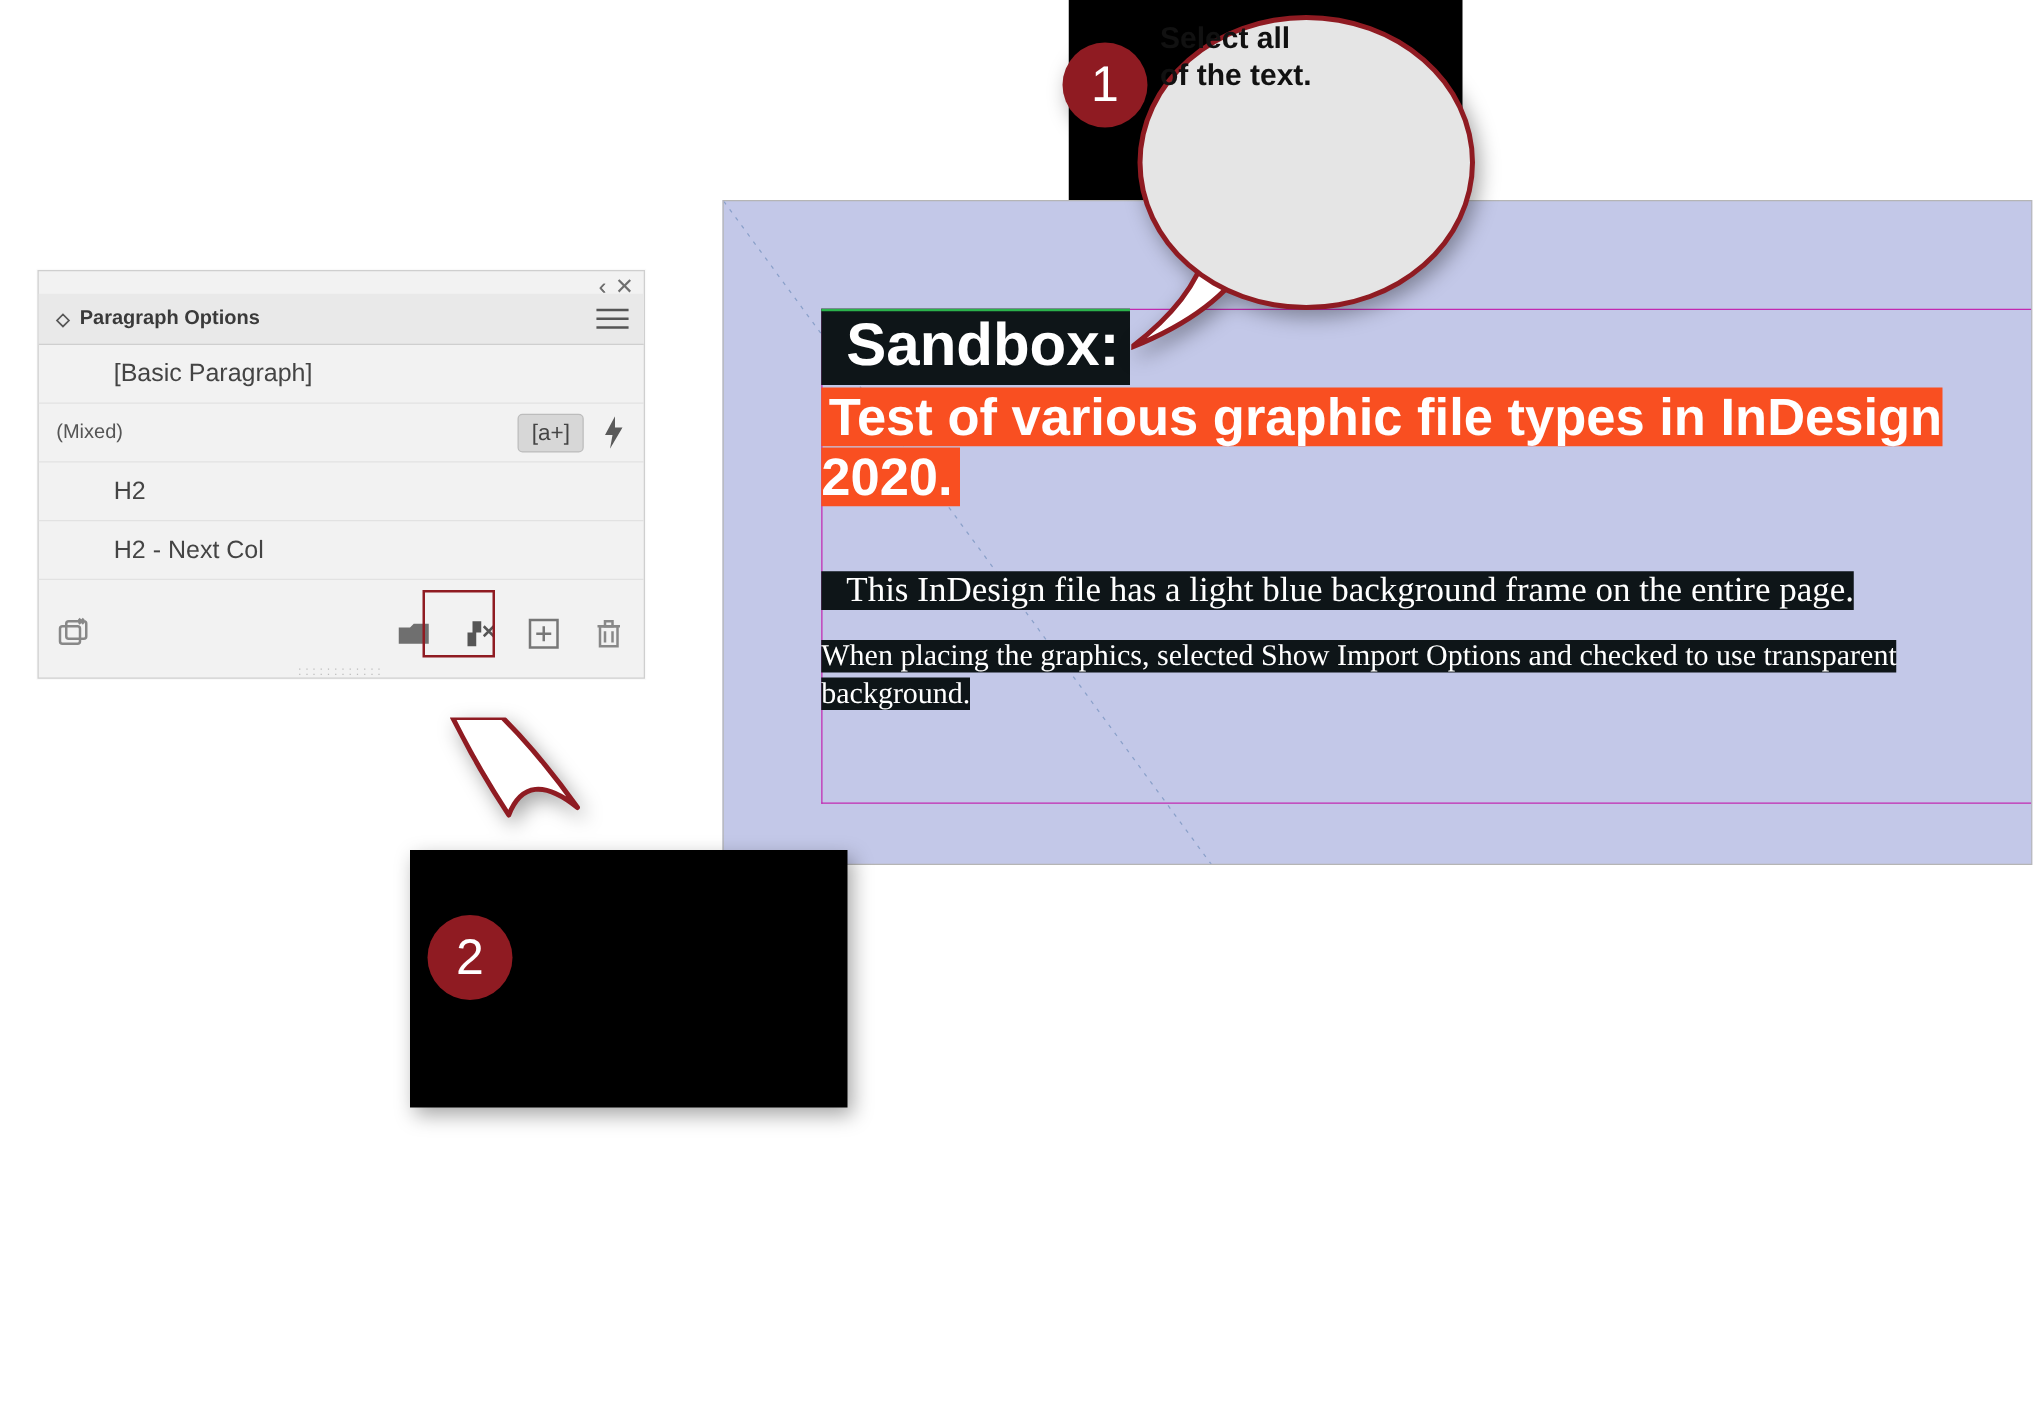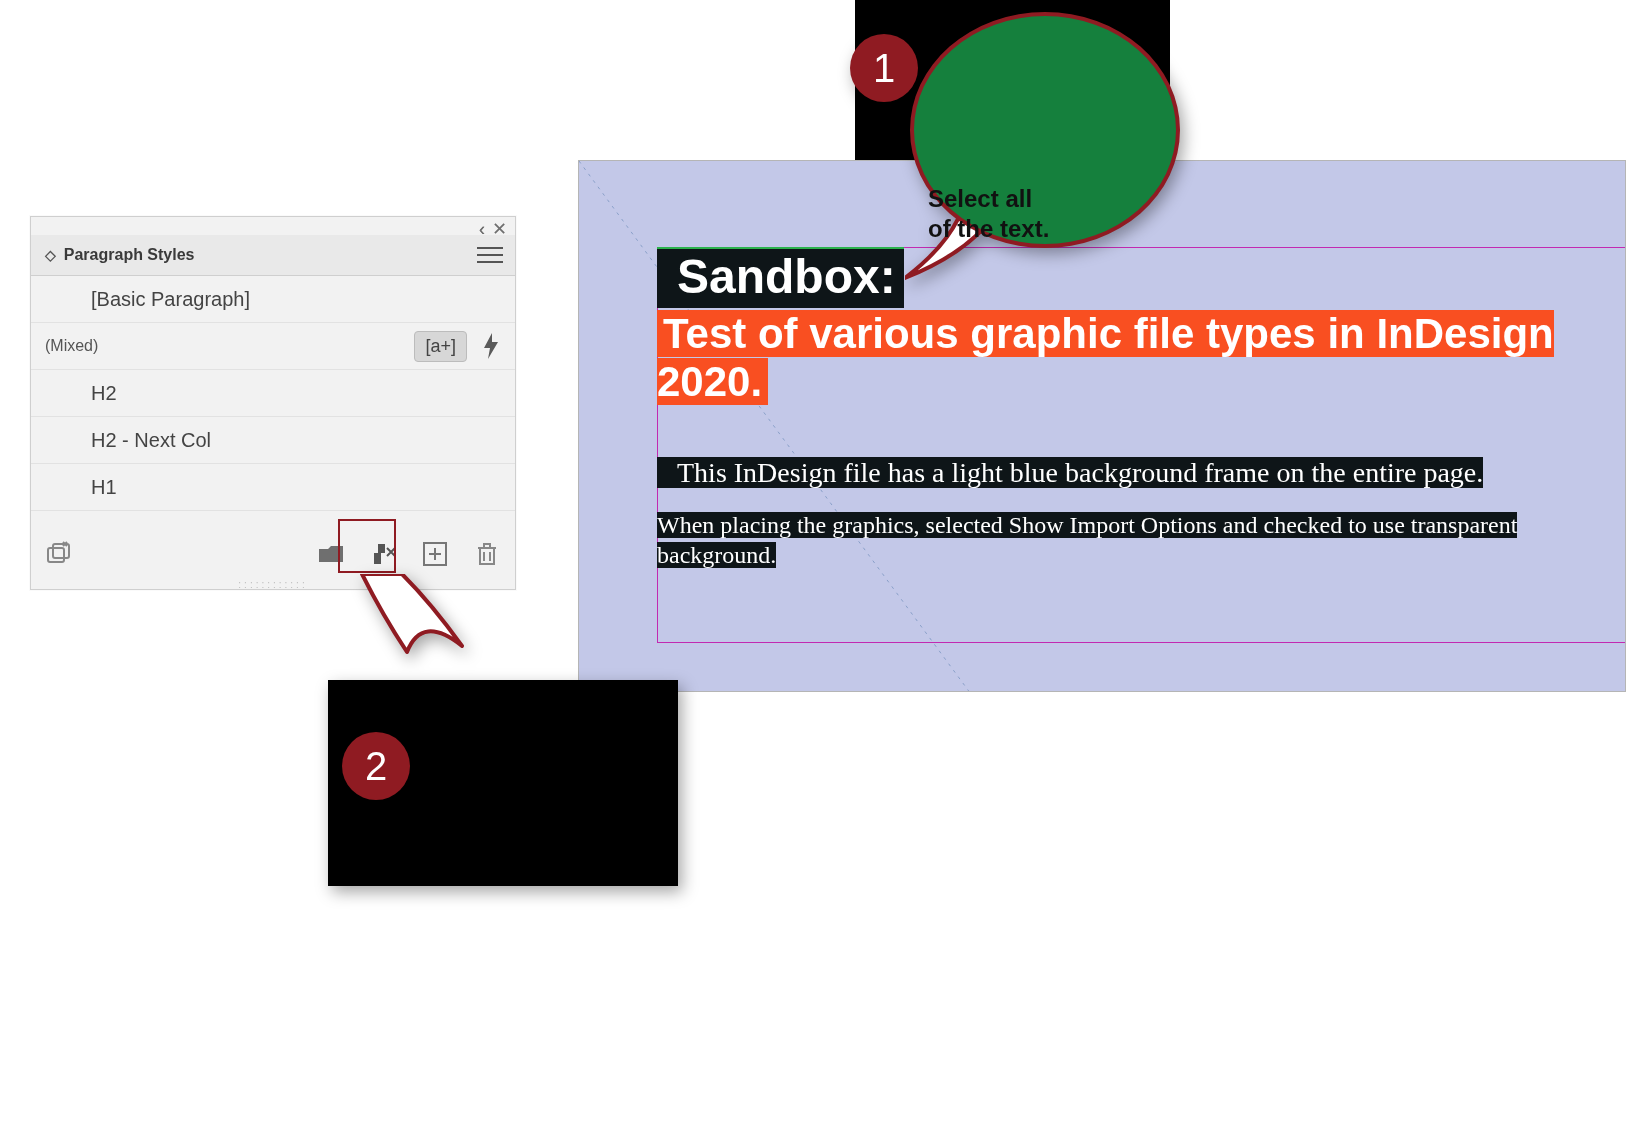--- a/index.html
+++ b/index.html
@@ -55,21 +55,21 @@
   .style-item{padding-left:60px;font-size:20px;color:#444;}
   .panel-footer{height:50px;display:flex;align-items:center;padding:0 14px;gap:6px;}
   .footer-left{display:flex;align-items:center;}
   .footer-right{margin-left:auto;display:flex;align-items:center;gap:24px;}
   .ico{width:28px;height:28px;color:#707070;}
   .resize-grip{height:10px;display:flex;justify-content:center;align-items:center;color:#bdbdbd;font-size:10px;letter-spacing:3px;}
   .clear-override-box{position:absolute;left:307px;bottom:16px;width:54px;height:50px;border:2px solid var(--accent-red);pointer-events:none;}
 
   
   .callout{position:absolute;filter:drop-shadow(4px 6px 8px rgba(0,0,0,.35));}
-  .bubble{background:#15803d;border:4px solid var(--accent-red);border-radius:50%;display:flex;align-items:flex-end;justify-content:center;color:#111;font-weight:700;}
+  .bubble{background:#e5e5e5;border:4px solid var(--accent-red);border-radius:50%;display:flex;align-items:flex-start;justify-content:center;color:#111;font-weight:700;}
   .bubble .txt{font-size:24px;line-height:1.25;text-align:left;}
   .badge{position:absolute;width:68px;height:68px;background:var(--accent-red);border-radius:50%;color:#fff;display:flex;align-items:center;justify-content:center;font-size:40px;font-weight:400;}
 
   .callout1{top:12px;left:870px;width:310px;height:260px;}
   .callout1 .bubble{width:248px;height:228px;position:absolute;right:0;top:0;padding-left:14px;justify-content:flex-start;}
   .callout1 .badge{left:-20px;top:22px;}
   .callout1 svg.tail{position:absolute;bottom:-18px;left:35px;}
 
   .callout2{top:624px;left:328px;width:350px;height:280px;}
   .callout2 .black-bg{position:absolute;top:56px;left:0;width:350px;height:206px;background:#000;}
@@ -97,21 +97,21 @@
 </div>
 
 <div class="panel">
   <div class="panel-top">
     <span class="collapse-btns">‹‹</span>
     <span class="close-x">✕</span>
   </div>
   <div class="panel-tabs">
     <div class="tab">
       <span class="sort-icon">◇</span>
-      <span>Paragraph Styles</span>
+      <span>Paragraph Options</span>
     </div>
     <span class="menu-btn">
       <svg width="26" height="18" viewBox="0 0 26 18">
           <g stroke="#555" stroke-width="2">
             <line x1="0" y1="2" x2="26" y2="2"></line>
             <line x1="0" y1="9" x2="26" y2="9"></line>
             <line x1="0" y1="16" x2="26" y2="16"></line>
           </g>
         </svg>
     </span>
@@ -127,23 +127,20 @@
     <span class="chip">[a+]</span>
     <svg class="bolt" viewBox="0 0 20 26">
         <path d="M11 0 L3 15 H9 L7 26 L17 9 H11 Z" fill="#5a5a5a"></path>
       </svg>
   </div>
   <div class="panel-row style-item">
       <span>H2</span>
     </div>
   <div class="panel-row style-item">
       <span>H2 - Next Col</span>
-    </div>
-  <div class="panel-row style-item">
-      <span>H1</span>
     </div>
   <div class="panel-row" style="border-bottom:none;height:18px;"></div>
 
   <div class="panel-footer">
     <div class="footer-left">
       <svg class="ico" viewBox="0 0 28 28">
         <rect x="3" y="8" width="16" height="14" rx="2" fill="none" stroke="#888" stroke-width="2"></rect>
         <rect x="8" y="4" width="16" height="14" rx="2" fill="none" stroke="#888" stroke-width="2"></rect>
         <path d="M18 2 L22 6 M22 2 L18 6" stroke="#888" stroke-width="2"></path>
       </svg>

